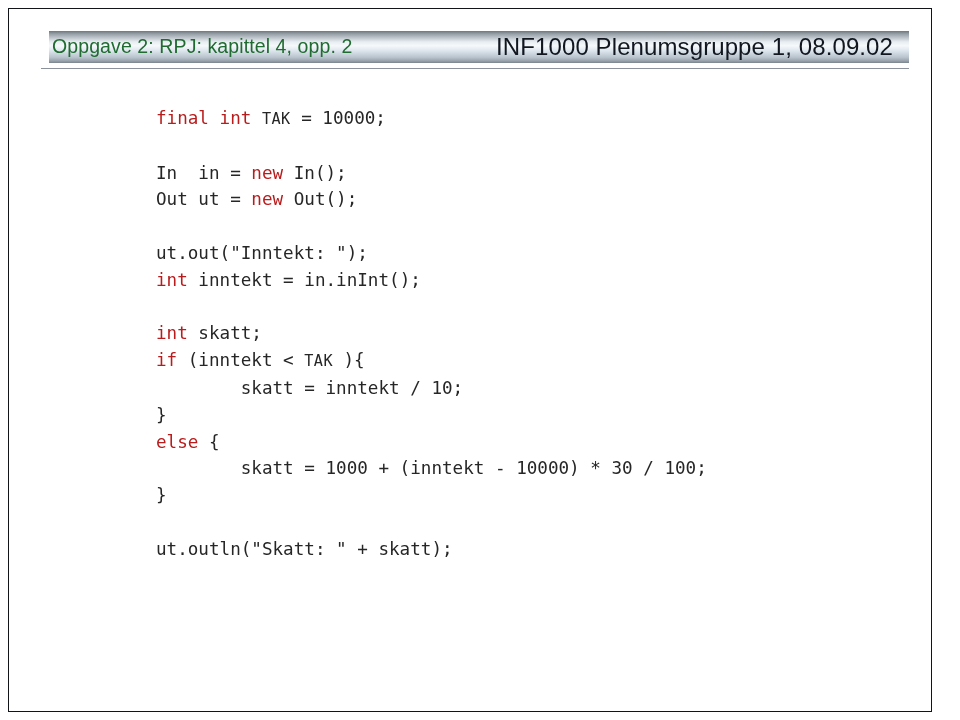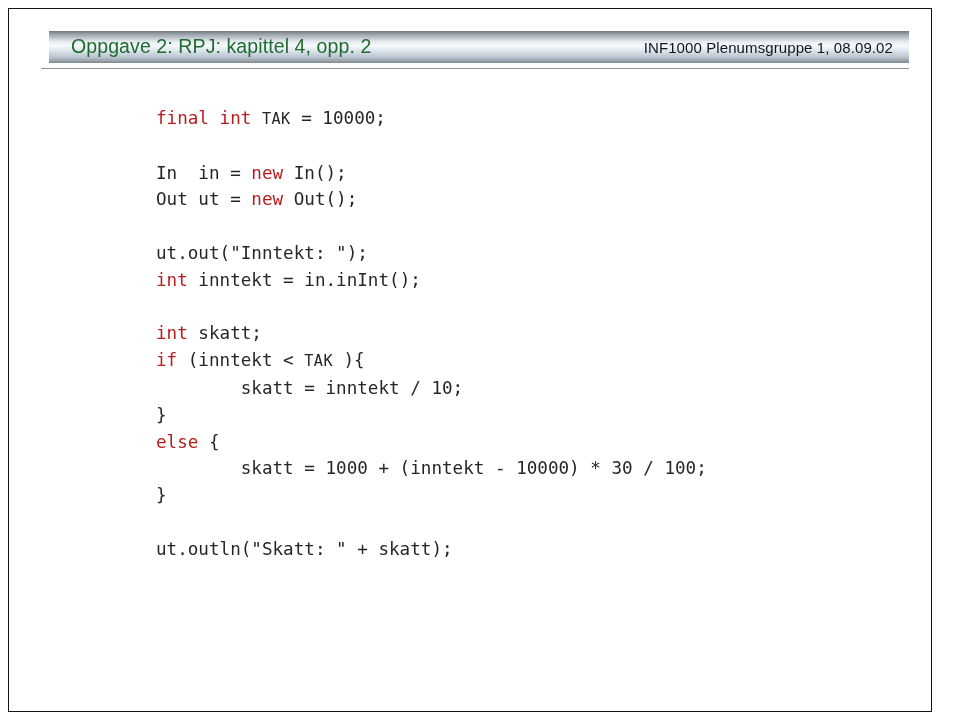--- a/index.html
+++ b/index.html
@@ -50,37 +50,37 @@
         #b9c4ce 82%,
         #99a3ad 93%,
         #7b848d 100%);
   }
   .header-bar-inner {
     position: absolute;
     left: 0;
     top: 0;
     right: 0;
     bottom: 0;
-    padding: 0 14px 0 22px;
+    padding: 0 14px 0 3px;
     box-sizing: border-box;
     display: flex;
     align-items: center;
     justify-content: space-between;
   }
   .header-title {
     font-family: "Liberation Sans", sans-serif;
     font-size: 19.5px;
     color: #1f6b30;
     line-height: 1;
     letter-spacing: 0.1px;
     white-space: nowrap;
   }
   .header-meta {
     font-family: "Liberation Sans", sans-serif;
-    font-size: 15px;
+    font-size: 24px;
     color: #11161f;
     line-height: 1;
     letter-spacing: 0.1px;
     white-space: nowrap;
     padding-right: 2px;
   }
   .header-rule {
     position: absolute;
     left: 32px;
     top: 59px;

